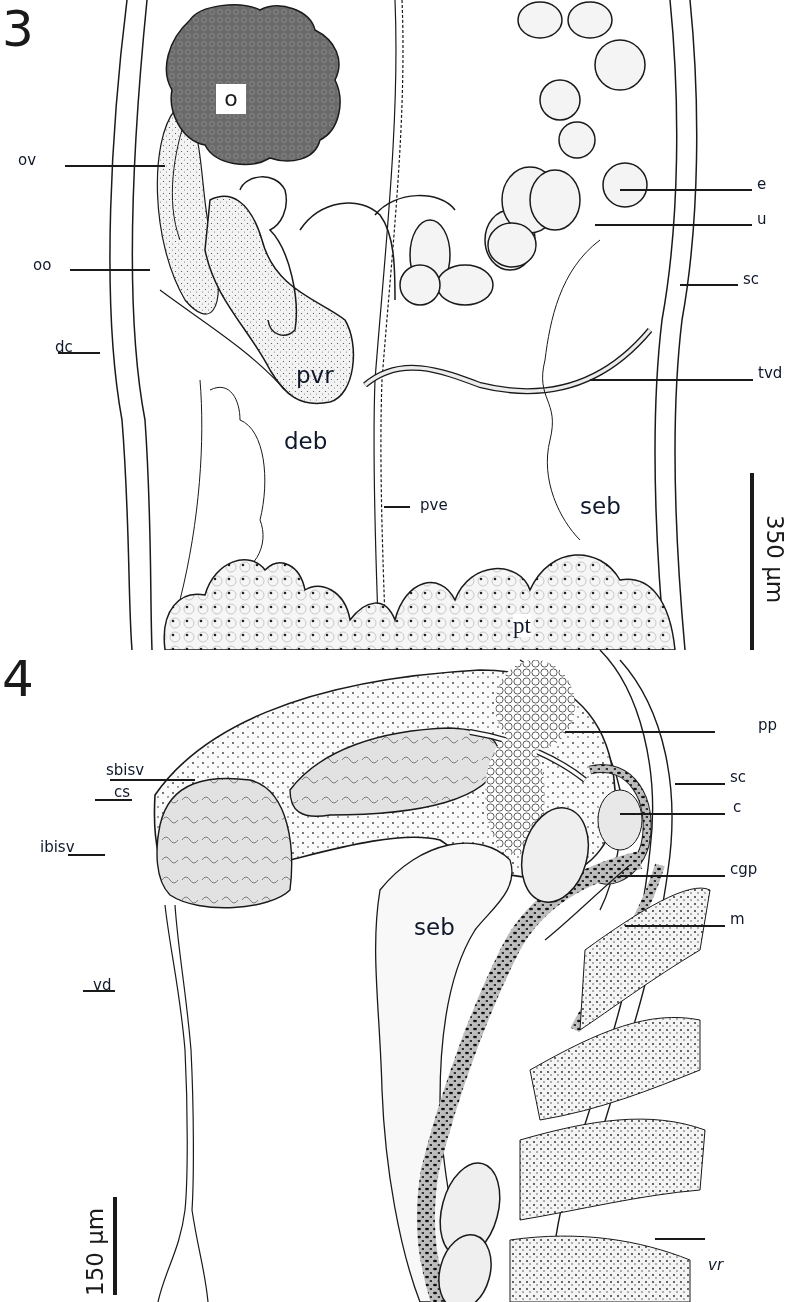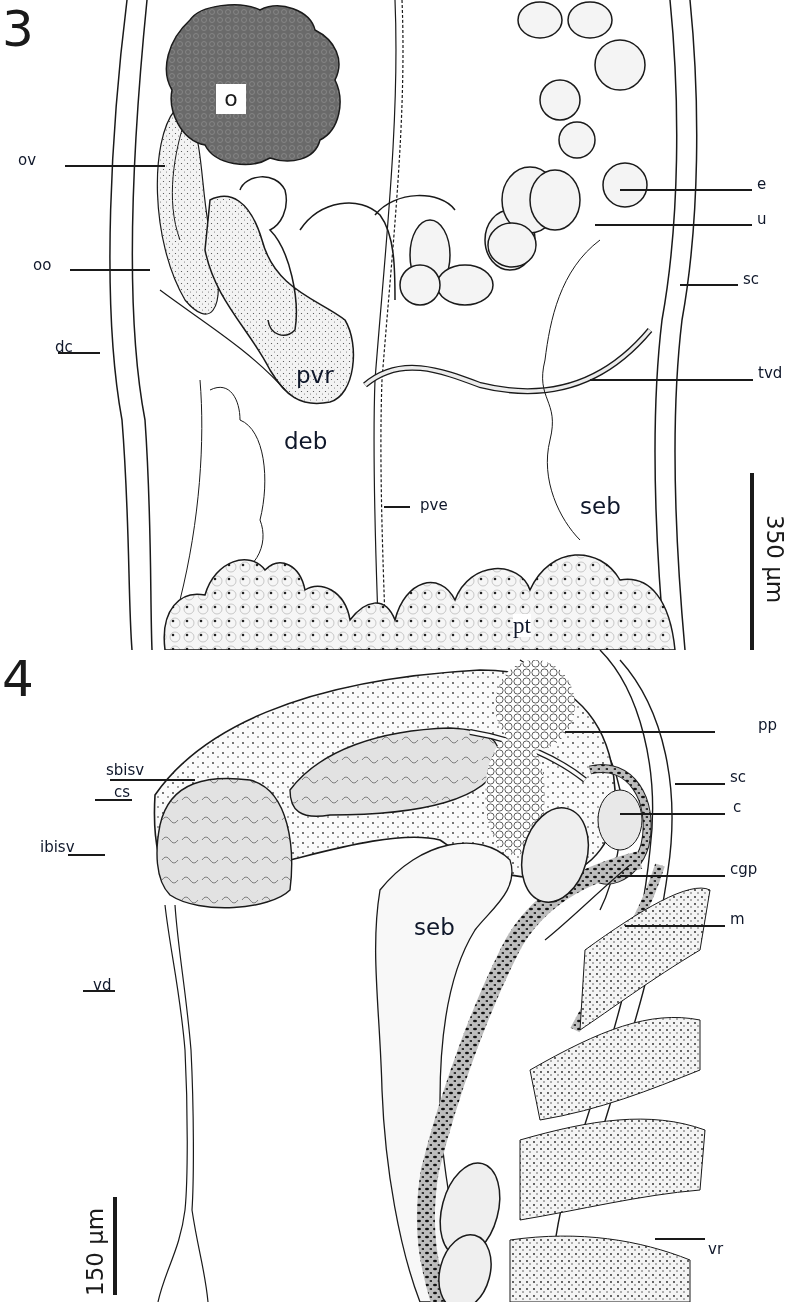--- a/index.html
+++ b/index.html
@@ -210,15 +210,15 @@
   <div class="lbl" style="left:106px; top:113px;">sbisv</div>
   <div class="lbl" style="left:114px; top:135px;">cs</div>
   <div class="lbl" style="left:40px; top:190px;">ibisv</div>
   <div class="lbl" style="left:93px; top:328px;">vd</div>
   <div class="lbl-inside" style="left:414px; top:266px;">seb</div>
   <div class="lbl" style="left:718px; top:68px;margin-left:40px;">pp</div>
   <div class="lbl" style="left:730px; top:120px;">sc</div>
   <div class="lbl" style="left:733px; top:150px;">c</div>
   <div class="lbl" style="left:730px; top:212px;">cgp</div>
   <div class="lbl" style="left:730px; top:262px;">m</div>
-  <div class="lbl" style="left:708px; top:592px;">vr</div>
+  <div class="lbl" style="left:708px; top:608px;font-style:italic;">vr</div>
   <div class="scale-text" style="left:82px; top:646px; transform:rotate(-90deg);">150 µm</div>
 </div>
 
 </body></html>

